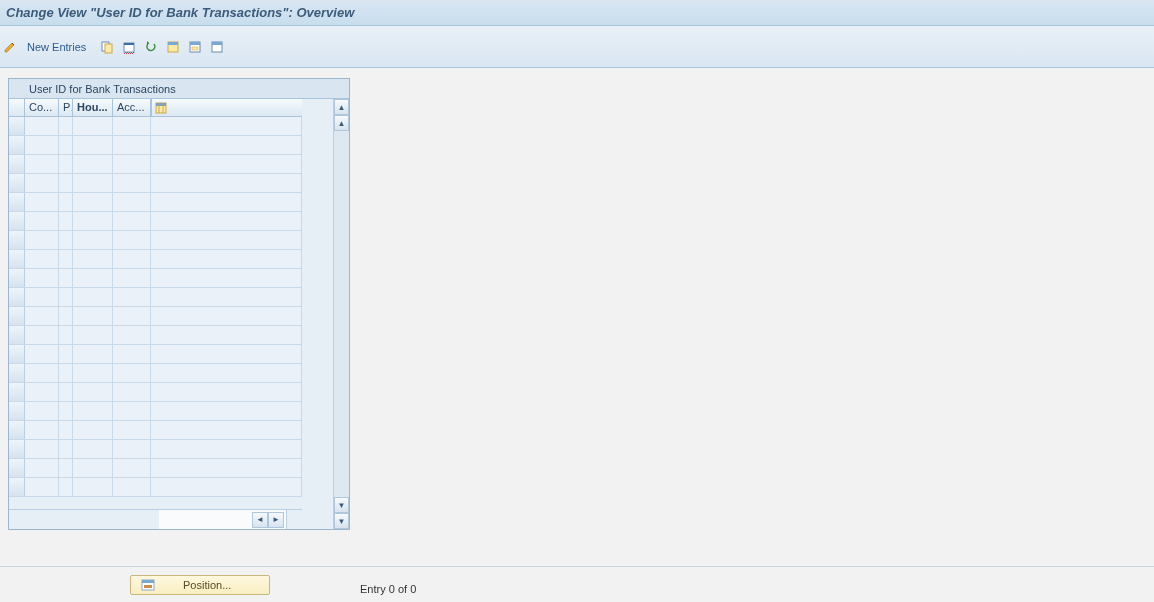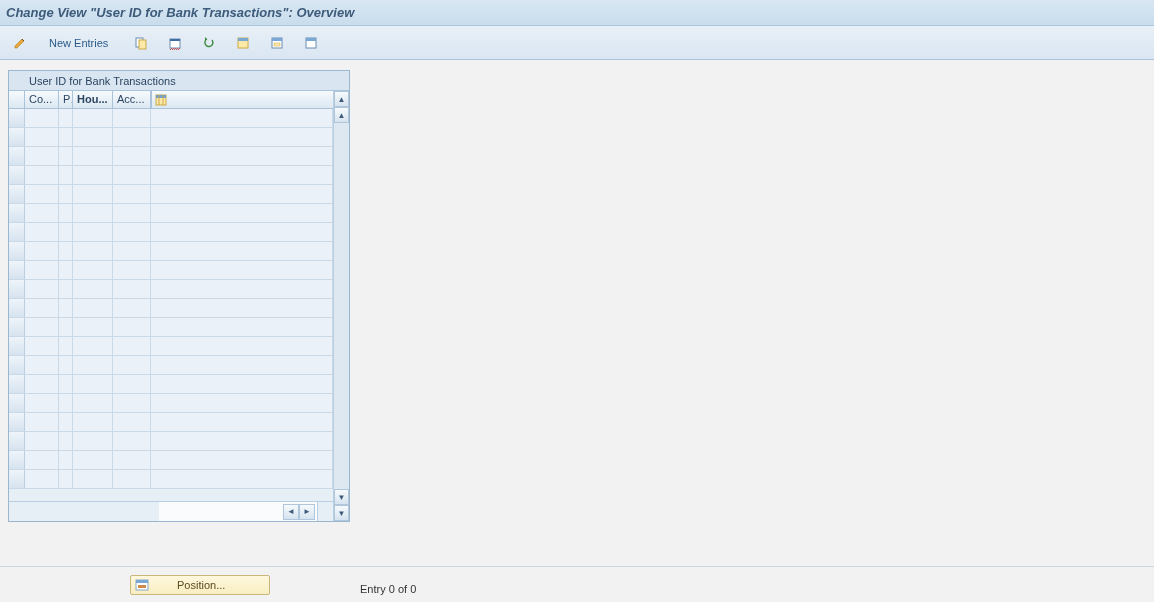--- a/index.html
+++ b/index.html
@@ -24,27 +24,26 @@
 }
 .title-bar-text {
   font-size: 13px;
   font-weight: bold;
   font-style: italic;
   color: #3d5b7a;
 }
 
 
 .toolbar {
-  height: 34px;
+  height: 42px;
   background: linear-gradient(#e9f0f7, #d9e6f2);
   border-bottom: 1px solid #a9c3da;
   display: flex;
   align-items: center;
-  padding-left: 10px;
-  gap: 14px;
+  gap: 2px;
   position: relative;
 }
 .tb-btn {
   height: 20px;
   min-width: 20px;
   border: 1px solid transparent;
   background: transparent;
   display: inline-flex;
   align-items: center;
   justify-content: center;
@@ -95,20 +94,21 @@
   border-bottom: 1px solid #a9c3da;
   display: flex;
   align-items: center;
   padding-left: 20px;
   font-size: 11px;
   color: #2c4560;
 }
 .table-grid-wrap {
   display: flex;
   height: 430px;
+  gap: 31px;
 }
 .table-grid {
   flex: 1;
   overflow: hidden;
   position: relative;
 }
 .grid-header {
   display: flex;
   height: 18px;
   background: linear-gradient(#f6fafd,#dce8f2);
@@ -225,21 +225,21 @@
   background:#f2f2f2;
 }
 .position-btn {
   width:140px;
   height:20px;
   background:linear-gradient(#fff8de,#f8eec2);
   border:1px solid #c9b67d;
   border-radius:2px;
   display:flex;
   align-items:center;
-  padding-left:4px;
+  padding-left:10px;
   gap:28px;
   font-size:11px;
   color:#5a4a1f;
   cursor:pointer;
 }
 .entry-text {
   font-size:11px;
   color:#333;
   margin-top:8px;
 }

